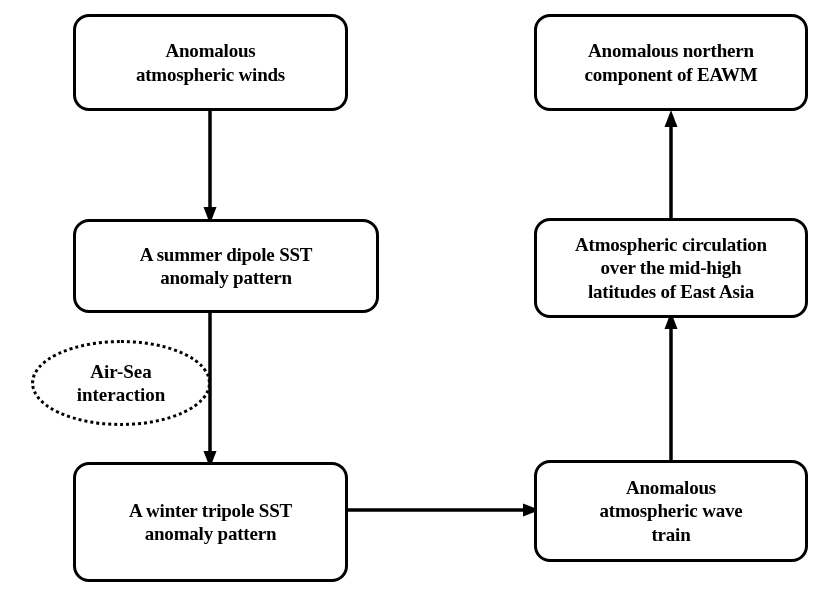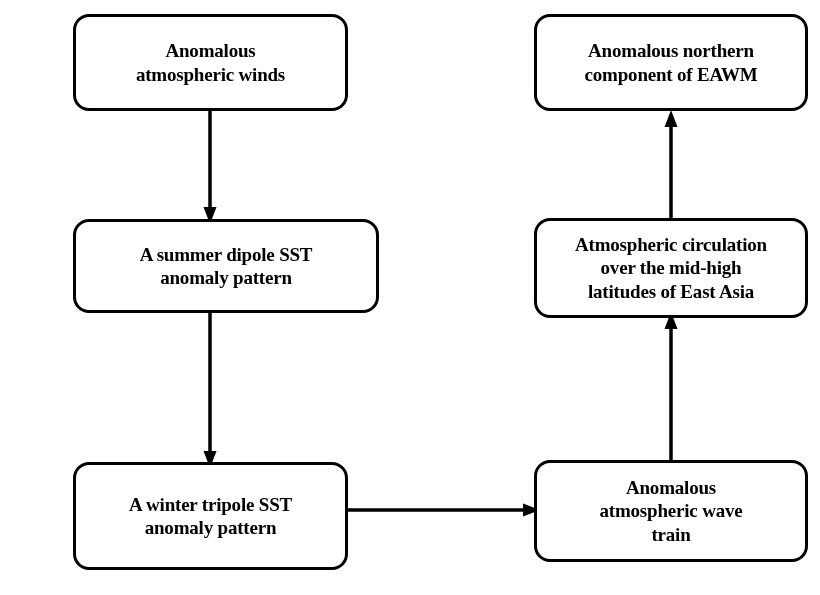--- a/index.html
+++ b/index.html
@@ -113,22 +113,26 @@
   <div class="node" style="left:55px; top:14px; width:275px; height:97px;">
     <span class="label">Anomalous
 atmospheric winds</span>
   </div>
 
   <div class="node" style="left:55px; top:219px; width:306px; height:94px;">
     <span class="label">A summer dipole SST
 anomaly pattern</span>
   </div>
 
+  <div class="ellipse" style="left:13px; top:340px; width:180px; height:86px;">
+    <span class="label">Air-Sea
+interaction</span>
+  </div>
 
-  <div class="node" style="left:55px; top:462px; width:275px; height:108px;justify-content:center;">
+  <div class="node" style="left:55px; top:462px; width:275px; height:120px;justify-content:center;">
     <span class="label">A winter tripole SST
 anomaly pattern</span>
   </div>
 
   <div class="node" style="left:516px; top:460px; width:274px; height:102px;">
     <span class="label">Anomalous
 atmospheric wave
 train</span>
   </div>
 

